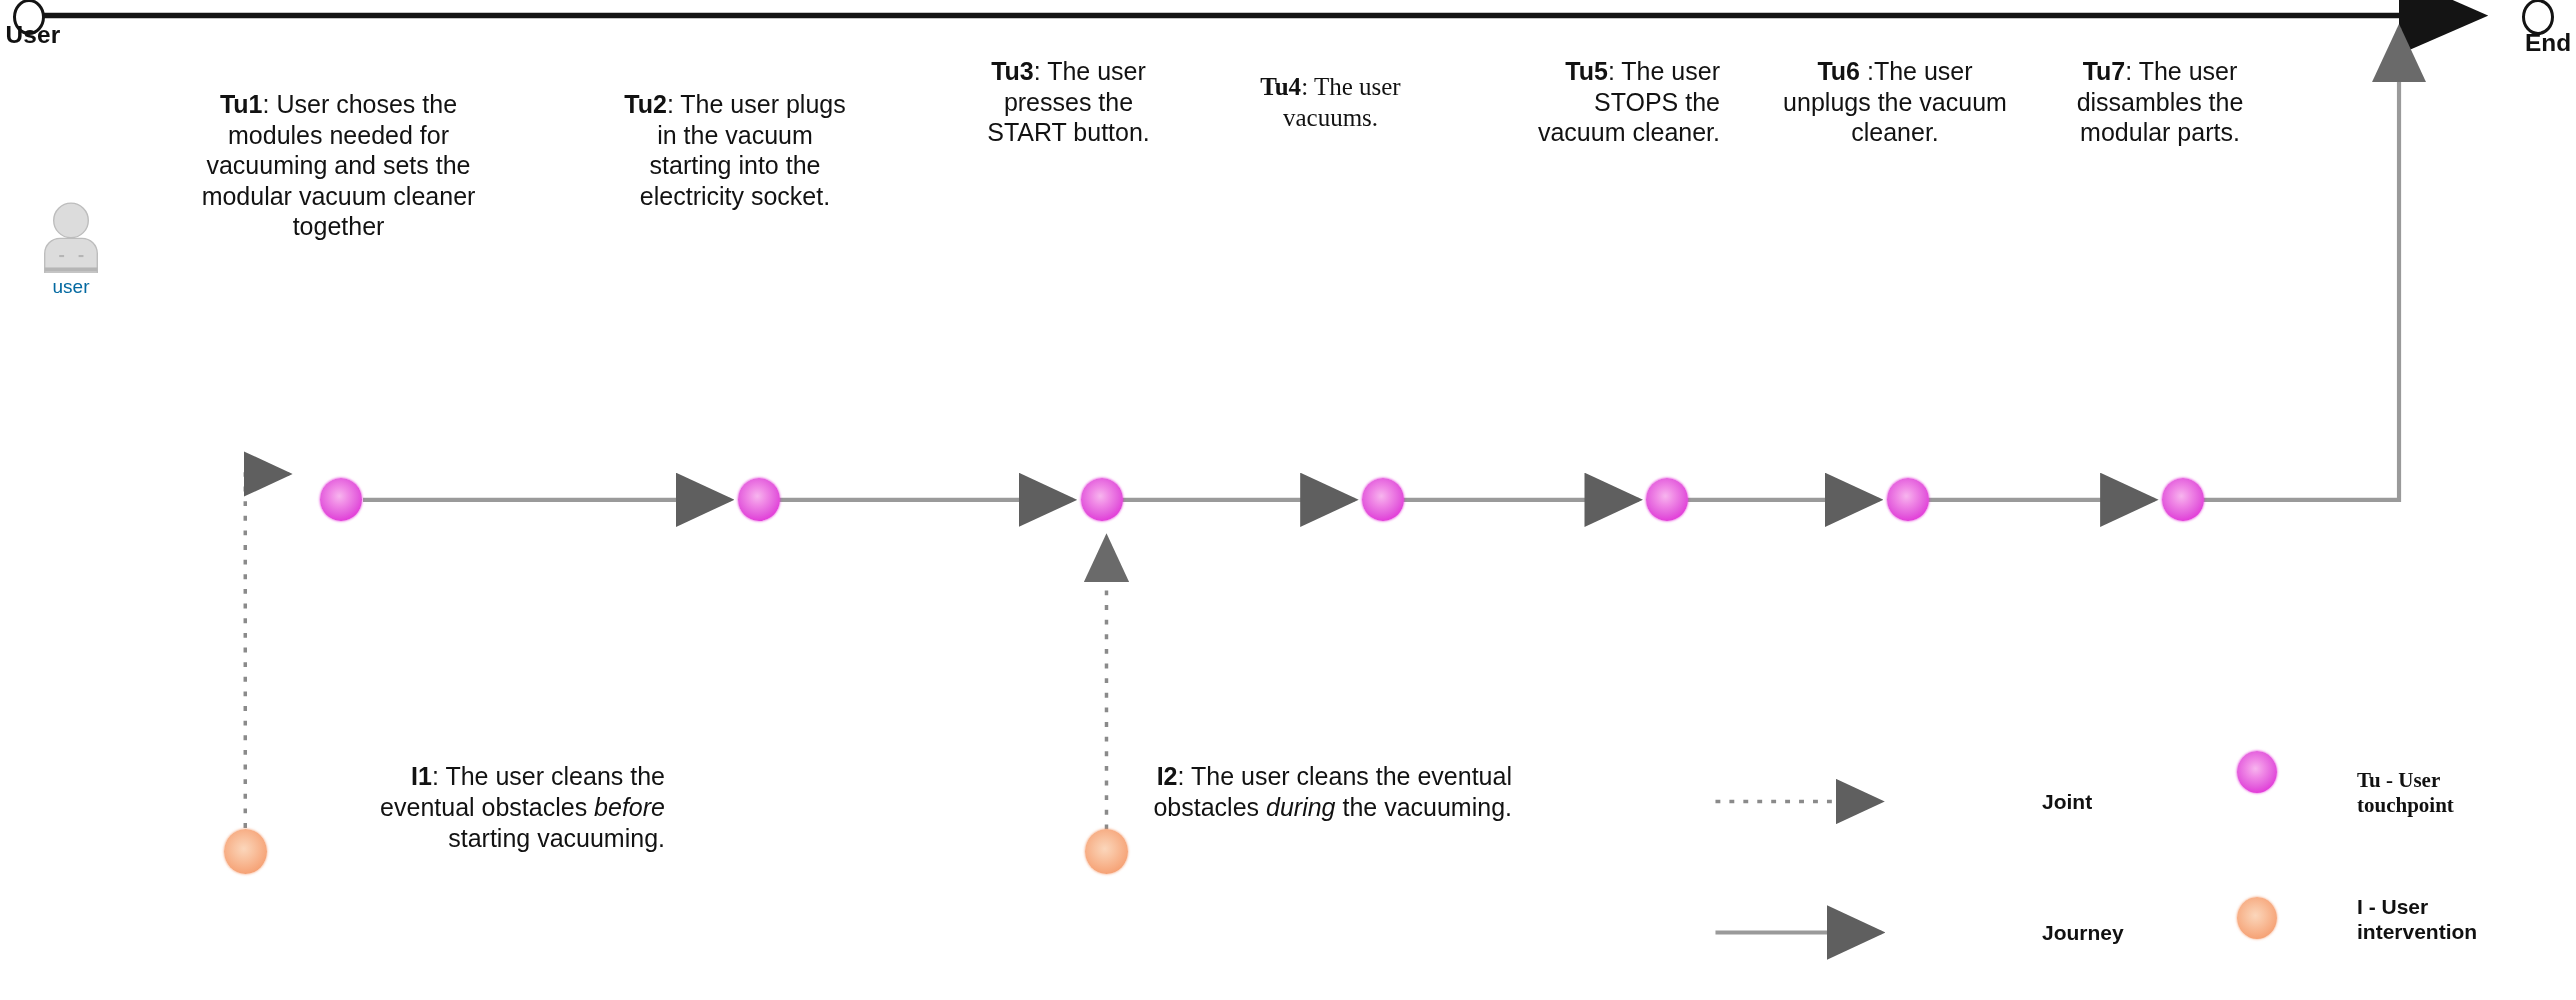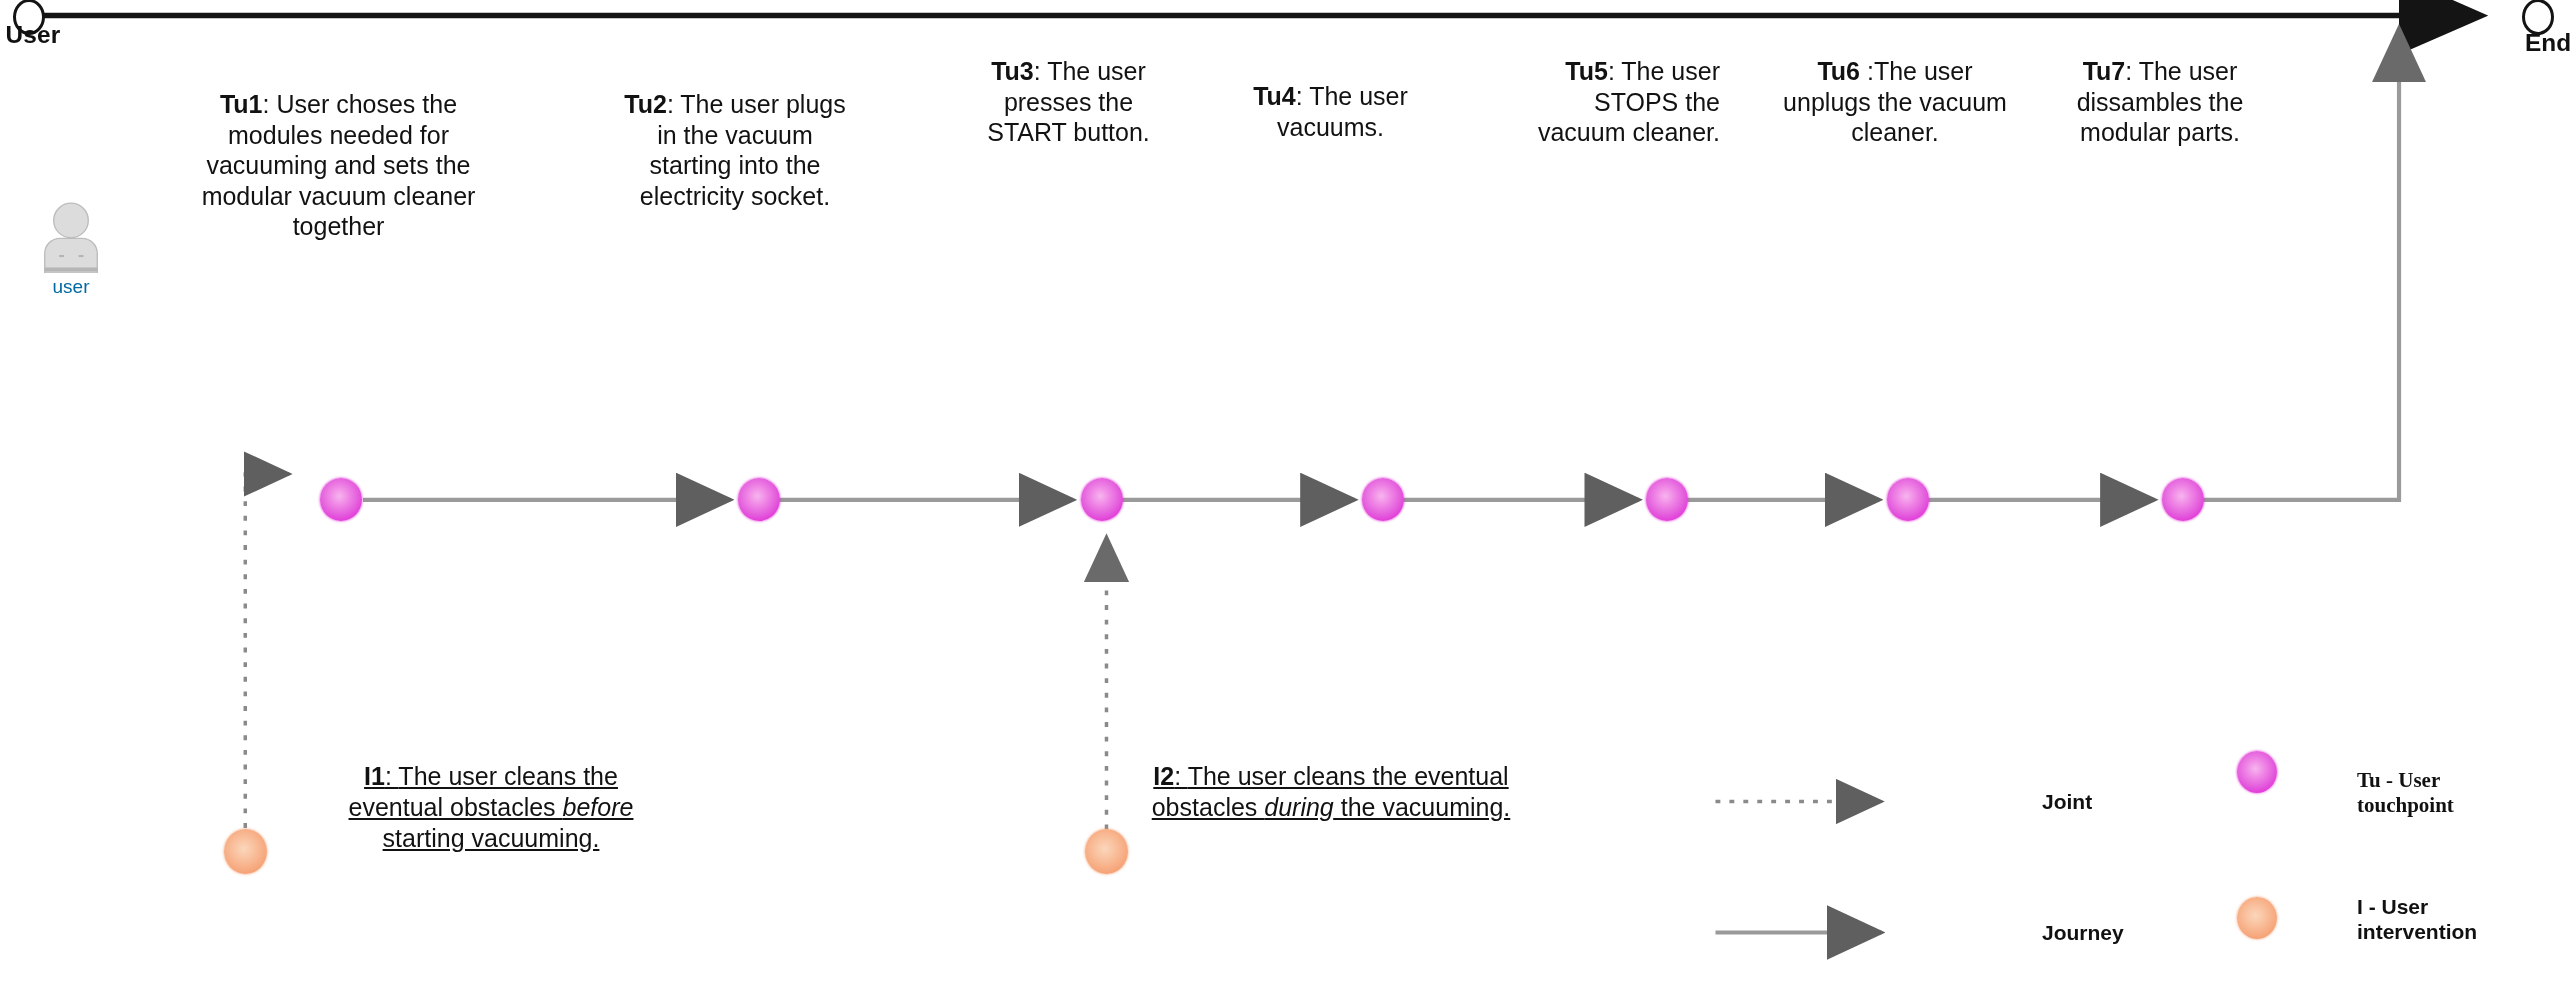--- a/index.html
+++ b/index.html
@@ -30,21 +30,21 @@
     background:radial-gradient(circle at 46% 42%, #f7b5ee 0%, #f08ae6 26%, #e45fdd 55%, #e22fd7 82%, #e222d6 100%);
     box-shadow:0 0 2.1px 0.7px rgba(226,34,214,.55);
   }
   .node.iv{
     width:43px;height:45px;
     background:radial-gradient(circle at 46% 44%, #fbd6bb 0%, #f9c3a1 28%, #f7ad84 58%, #f49a6b 84%, #f3905e 100%);
     box-shadow:0 0 2.1px 0.7px rgba(243,144,94,.5);
   }
 
   
-  .iv-text{position:absolute;text-align:center;font-size:25px;line-height:1.24;color:#121212;text-decoration:underline;}
+  .iv-text{position:absolute;text-align:right;font-size:25px;line-height:1.24;color:#121212;}
   .iv-text b{font-weight:bold;}
   .iv-text i{font-style:italic;}
 
   
   .legend-label{position:absolute;font-size:21px;font-weight:bold;color:#111;line-height:1.2;}
   .legend-label.multi{text-align:left;}
   .legend-node{position:absolute;border-radius:50%;}
   .legend-node.tu{
     width:40px;height:42px;
     background:radial-gradient(circle at 46% 42%, #f7b5ee 0%, #f08ae6 26%, #e45fdd 55%, #e22fd7 82%, #e222d6 100%);
@@ -140,21 +140,21 @@
   </div>
 
   <div class="step-text" style="left:613px;top:89px;width:244px;">
     <b>Tu2</b><span>: </span><span>The user plugs in the vacuum starting into the electricity socket.</span>
   </div>
 
   <div class="step-text" style="left:964px;top:56px;width:209px;">
     <b>Tu3</b><span>: </span><span>The user presses the START button.</span>
   </div>
 
-  <div class="step-text" style="left:1233px;top:81px;width:195px;">
+  <div class="step-text" style="left:1233px;top:72px;width:195px;font-family:Liberation Serif, serif;">
     <b>Tu4</b><span>: </span><span>The user vacuums.</span>
   </div>
 
   <div class="step-text" style="left:1511px;top:56px;width:209px;text-align:right;">
     <b>Tu5</b><span>: </span><span>The user STOPS the vacuum cleaner.</span>
   </div>
 
   <div class="step-text" style="left:1780px;top:56px;width:230px;">
     <b>Tu6</b><span> :</span><span>The user unplugs the vacuum cleaner.</span>
   </div>

